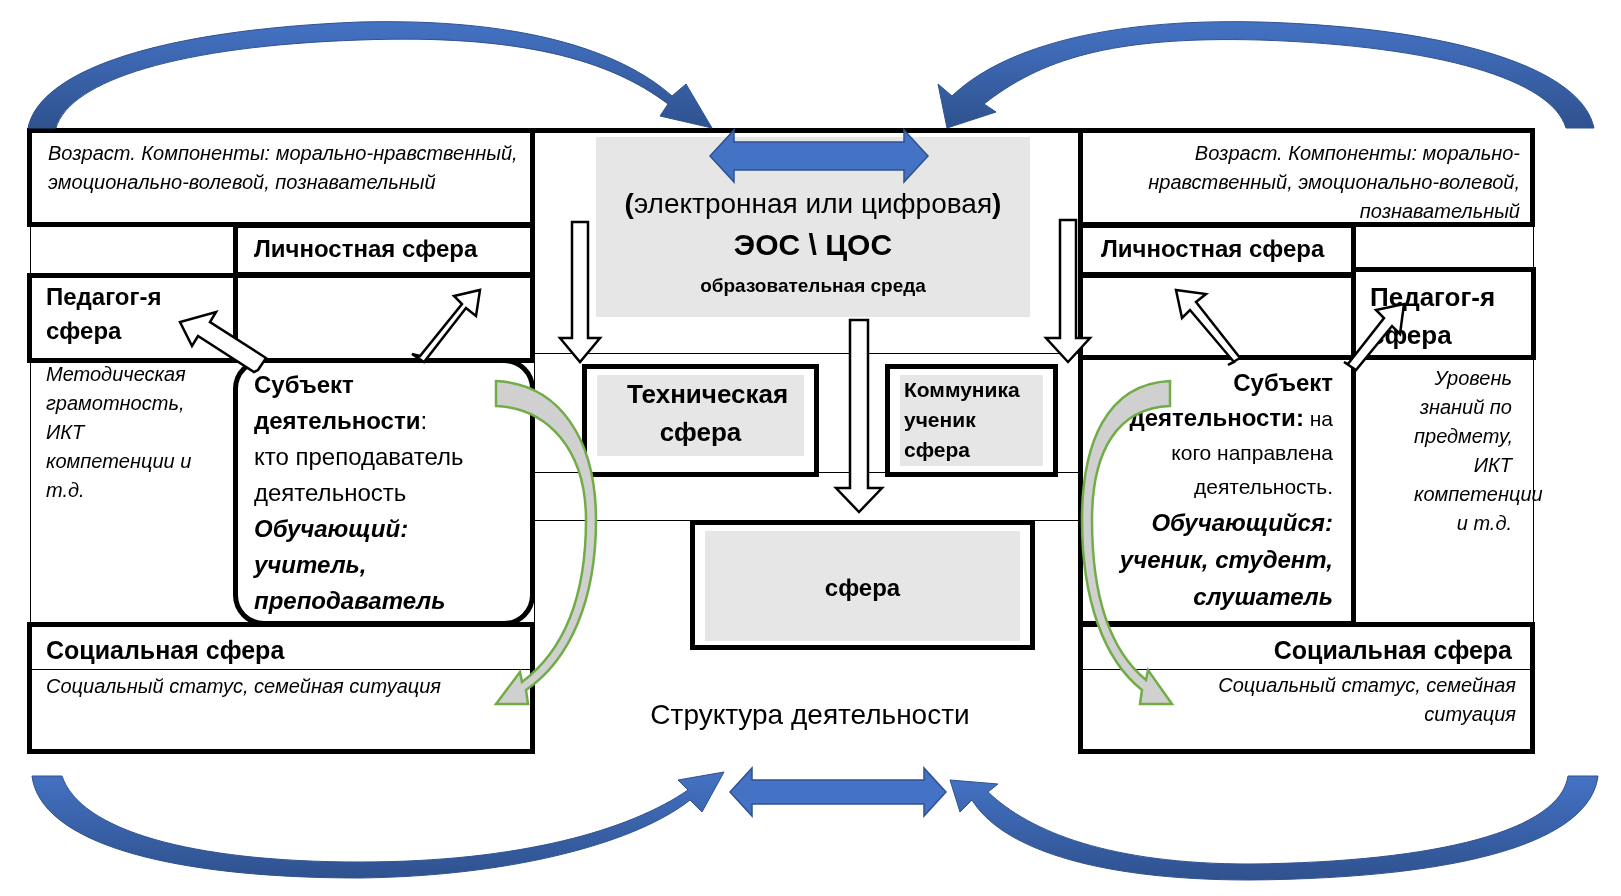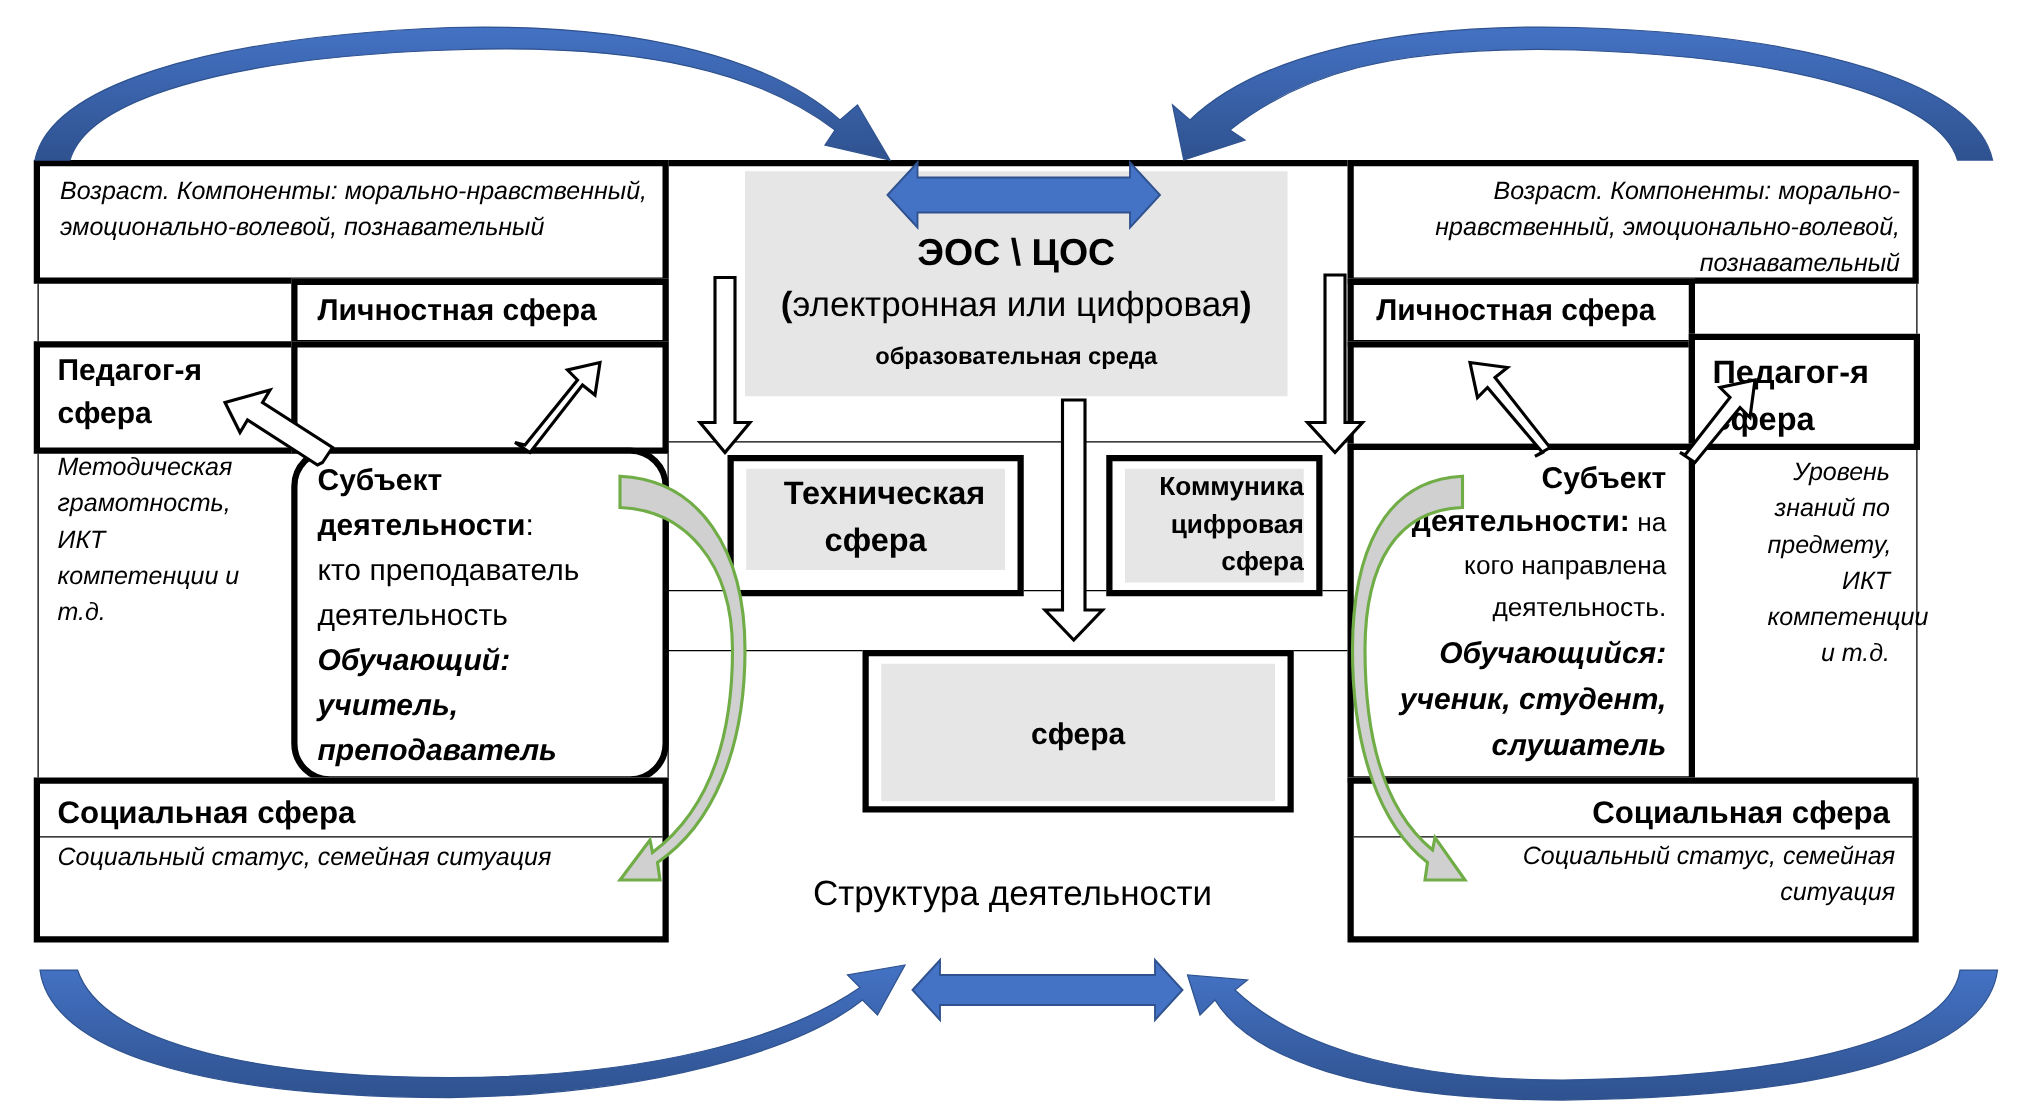--- a/index.html
+++ b/index.html
@@ -89,35 +89,35 @@
   <div class="txt ital right" style="line-height:29px;margin-left:48px;">Уровень знаний по предмету, ИКТ компетенции и т.д.</div>
 </div>
 
 <div class="abs thick" style="left:1078px;top:622px;width:457px;height:132px;">
   <div class="hdr right" style="padding:6px 18px 0 0;height:36px;font-size:25px;">Социальная сфера</div>
   <div class="abs" style="left:0;top:42px;width:100%;height:1px;background:#000;"></div>
   <div class="txt ital right" style="position:absolute;right:14px;top:44px;width:330px;line-height:29px;">Социальный статус, семейная ситуация</div>
 </div>
 
 <div class="abs gray center" style="left:596px;top:137px;width:434px;height:180px;padding-top:46px;">
-  <div style="font-size:30px;font-weight:bold;line-height:40px;">ЭОС \ ЦОС</div>
   <div style="font-size:28px;line-height:42px;white-space:nowrap;">
     <span class="bold">(</span><span>электронная или цифровая</span><span class="bold">)</span>
   </div>
+  <div style="font-size:30px;font-weight:bold;line-height:40px;">ЭОС \ ЦОС</div>
   <div style="font-size:19px;font-weight:bold;line-height:42px;">образовательная среда</div>
 </div>
 
 <div class="abs thick" style="left:582px;top:364px;width:237px;height:113px;padding:6px 10px 16px 10px;">
   <div class="gray center" style="height:100%;font-size:26px;font-weight:bold;line-height:38px;padding:0 30px;box-sizing:border-box;">Техническая сфера</div>
 </div>
 
-<div class="abs thick" style="left:885px;top:364px;width:173px;height:113px;padding:6px 10px 6px 10px;text-align:right;">
+<div class="abs thick" style="left:885px;top:364px;width:173px;height:113px;padding:6px 10px 6px 10px;">
   <div class="gray" style="height:100%;font-size:21px;font-weight:bold;line-height:30px;padding-left:4px;">
     <div>Коммуника</div>
-    <div>цифровая</div>
+    <div>ученик</div>
     <div>сфера</div>
   </div>
 </div>
 
 <div class="abs thick" style="left:690px;top:520px;width:345px;height:130px;padding:6px 10px 4px 10px;">
   <div class="gray center" style="height:100%;font-size:24px;font-weight:bold;line-height:38px;padding-top:38px;box-sizing:border-box;">
     <div>сфера</div>
   </div>
 </div>
 

